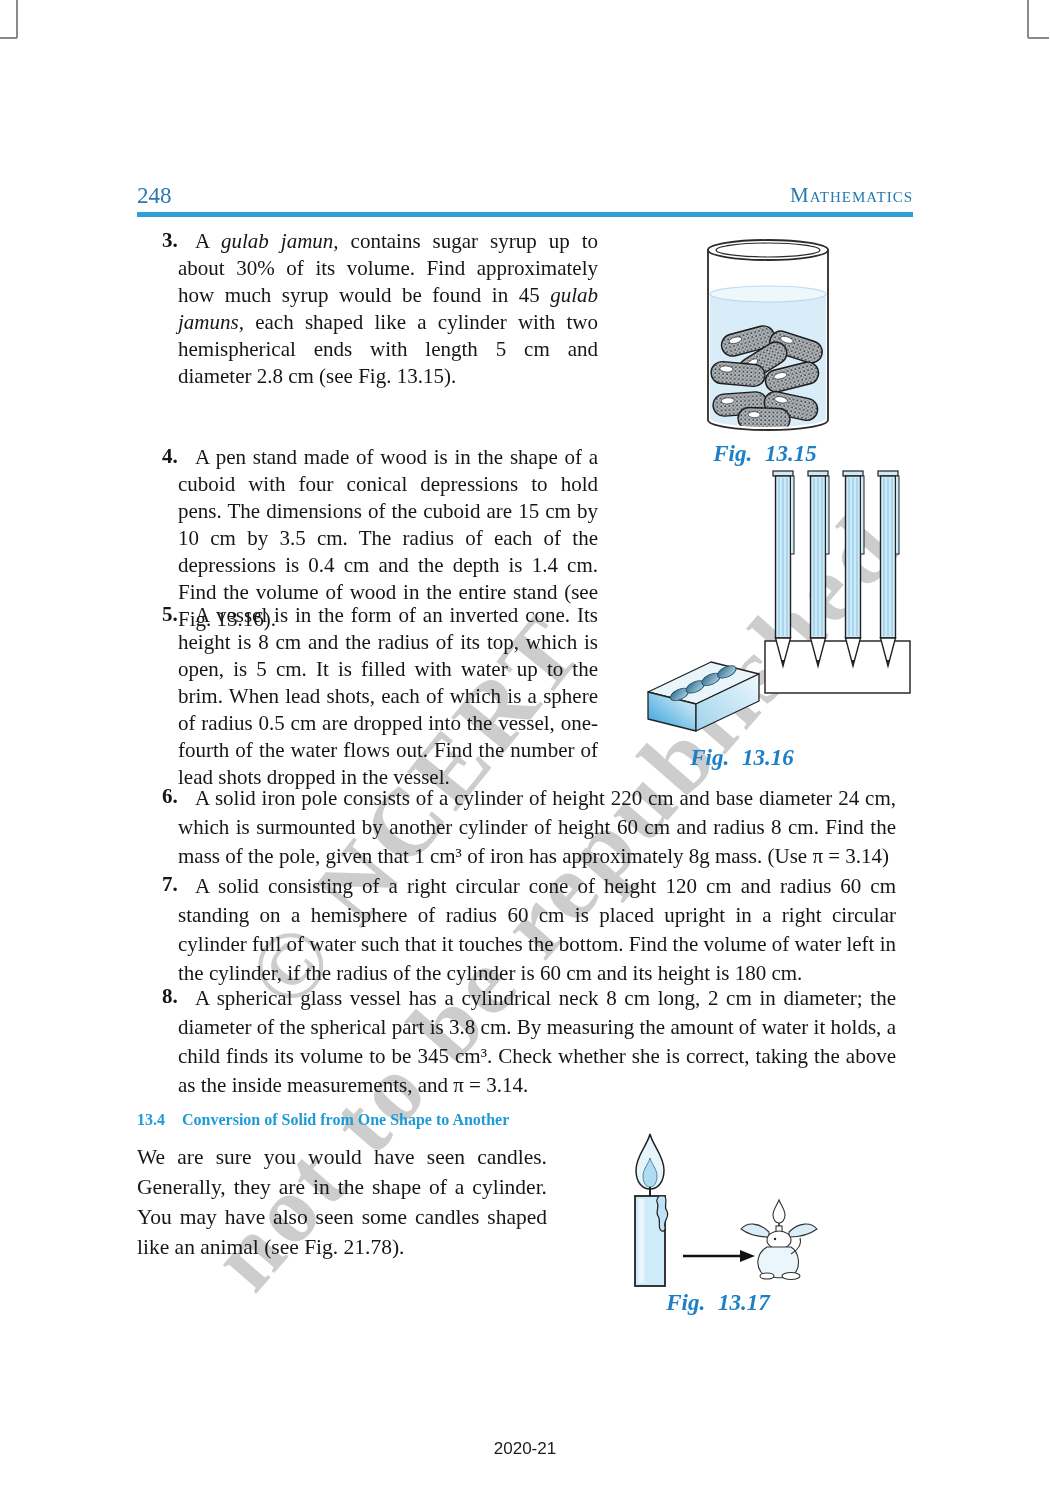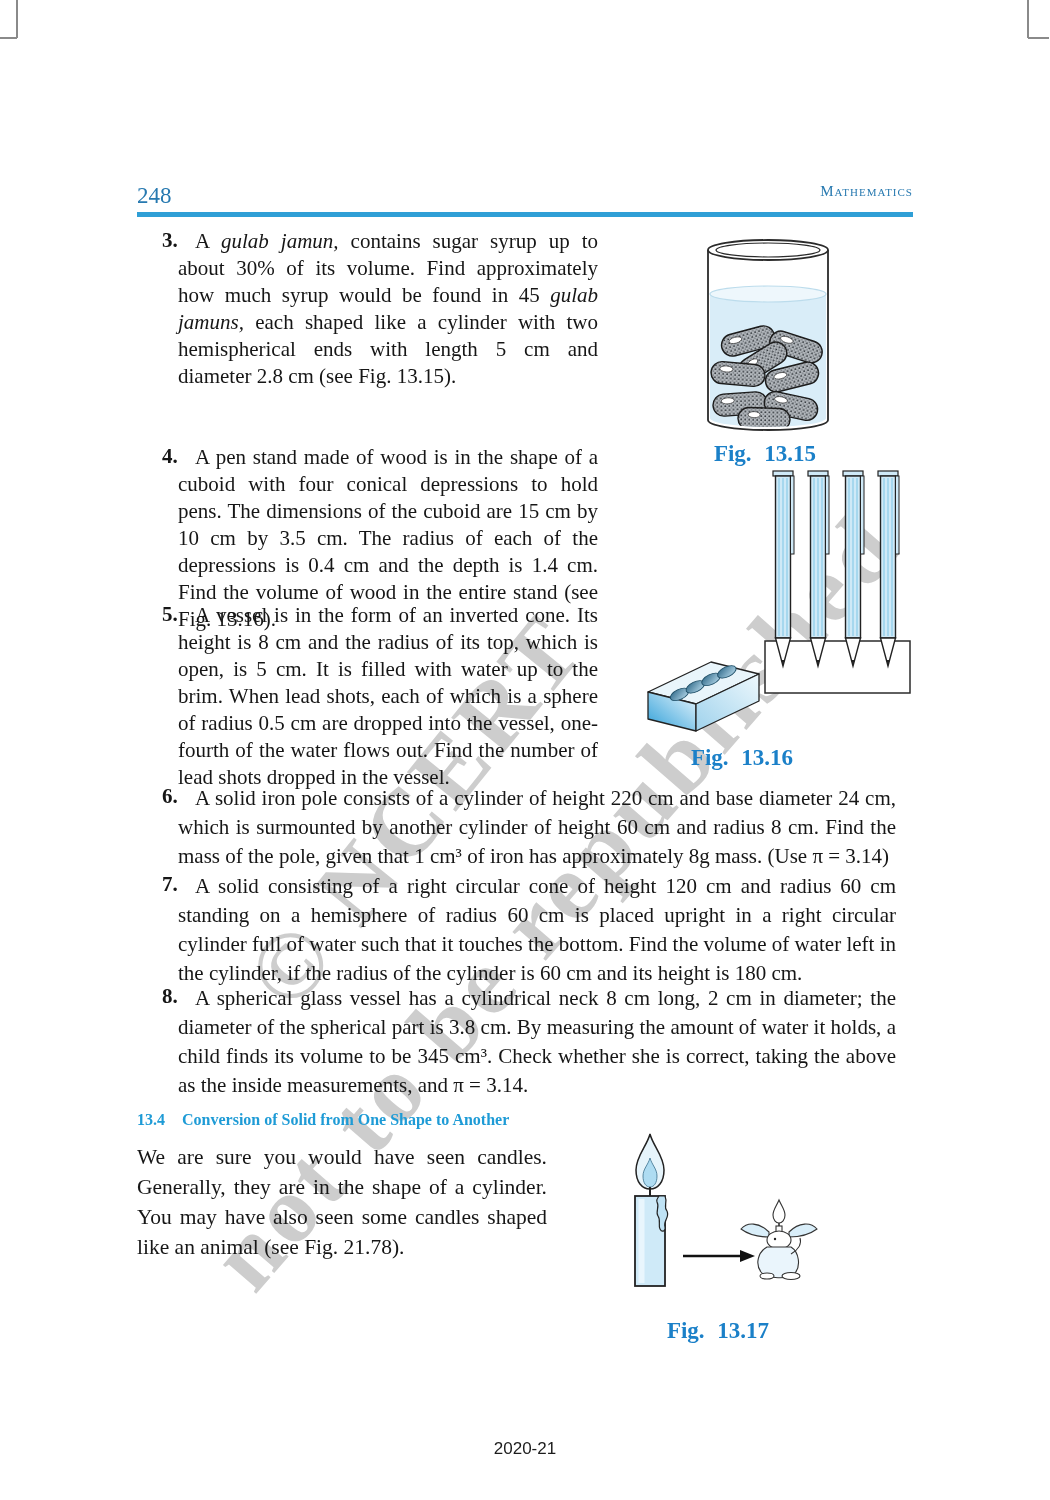--- a/index.html
+++ b/index.html
@@ -7,43 +7,43 @@
         font-family:"Liberation Serif", serif;color:#161616;}
   
   .crop{position:absolute;background:#8a8a8a;z-index:3;}
   
   .wm{position:absolute;z-index:0;font-family:"Liberation Serif", serif;font-weight:bold;
       color:#cdcdcd;text-align:center;white-space:nowrap;letter-spacing:6px;user-select:none;}
   .wm1{left:95px;top:755px;width:640px;font-size:96px;transform:rotate(-51deg);}
   .wm2{left:-95px;top:845px;width:1300px;font-size:96px;transform:rotate(-49deg);}
   
   .hdr-num{position:absolute;left:137px;top:183px;font-size:23px;color:#2779b0;z-index:2;}
-  .hdr-title{position:absolute;right:137px;top:183px;font-size:15px;color:#2779b0;
+  .hdr-title{position:absolute;right:137px;top:183px;font-size:21px;color:#2779b0;
              font-variant:small-caps;letter-spacing:1px;z-index:2;}
   .hdr-rule{position:absolute;left:137px;top:212px;width:776px;height:5px;background:#2f9fd6;z-index:2;}
   
   .problem{position:absolute;left:162px;z-index:2;font-size:21px;}
   .pnum{float:left;width:33px;font-weight:bold;}
   .ptext{margin-left:16px;text-align:justify;}
   .narrow .ptext{width:420px;line-height:27px;}
   .wide .ptext{width:718px;line-height:29px;}
   .it{font-style:italic;}
   
   .section-heading{position:absolute;left:137px;top:1101px;z-index:2;color:#1e9bd6;
                    font-weight:bold;font-size:16px;white-space:nowrap;margin-top:10px;}
   .section-heading .sec-num{margin-right:17px;}
   
   .intro{position:absolute;left:137px;top:1142px;width:410px;z-index:2;font-size:21.5px;
          line-height:30px;text-align:justify;}
   
   .fig-caption{position:absolute;z-index:2;color:#1b80c8;font-weight:bold;font-size:23px;
-               text-align:center;word-spacing:7px;white-space:nowrap;}
+               text-align:center;word-spacing:7px;white-space:nowrap;font-style:italic;}
   .cap15{left:695px;top:441px;width:140px;}
   .cap16{left:672px;top:745px;width:140px;}
-  .cap17{left:648px;top:1290px;width:140px;margin-top:28px;}
+  .cap17{left:648px;top:1290px;width:140px;}
   
   .figsvg{position:absolute;z-index:1;}
   .fig15{left:698px;top:234px;}
   .fig16{left:630px;top:455px;}
   .fig17{left:603px;top:1130px;}
   
   .footer{position:absolute;left:0;top:1439px;width:1050px;text-align:center;z-index:2;
           font-family:"Liberation Sans", sans-serif;font-size:17px;color:#1c1c1c;}
 </style>
 </head>

